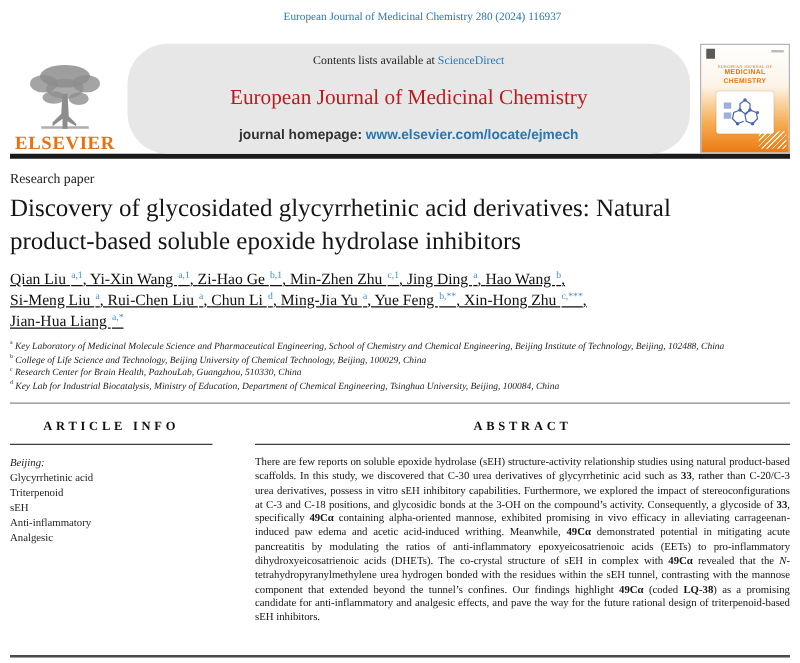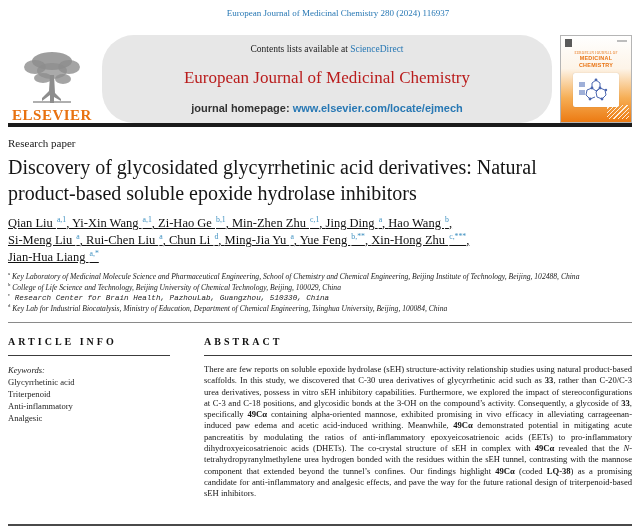--- a/index.html
+++ b/index.html
@@ -39,21 +39,21 @@
   .article-title{margin:5px 8px 0;max-width:590px;font-size:20px;line-height:26px;font-weight:normal;color:#151515;}
   .authors{margin:9px 8px 0;font-size:12.5px;line-height:17px;color:#111;text-decoration:underline;}
   sup{font-size:62%;line-height:0;vertical-align:super;}
   .authors sup{color:var(--sup);margin-left:1px;}
   .affiliations{margin:6px 8px 0;font-size:7.6px;line-height:10.5px;color:#222;}
   .affiliations sup{color:#222;}
   .section-divider{border:none;border-top:1px solid #8a8a8a;margin:8px 8px 0;}
   .columns{margin:13px 8px 0;display:flex;align-items:flex-start;}
   .info-col{width:162px;flex:none;}
   .abstract-col{flex:1;margin-left:34px;}
-  .col-heading{font-size:10px;font-weight:bold;letter-spacing:3px;color:#111;}
+  .col-heading{font-size:10px;font-weight:bold;letter-spacing:3px;color:#111;text-align:center;}
   .col-rule{border:none;border-top:1px solid #3c3c3c;margin:8px 0 8px;}
   .keywords-label{font-size:8.6px;font-style:italic;line-height:12px;}
   .keyword{font-size:8.6px;line-height:12px;}
   .abstract-text{font-size:8.6px;line-height:11.3px;text-align:justify;color:#141414;}
   .bottom-rule{position:absolute;left:8px;right:8px;top:524px;border:none;border-top:2px solid #4a4a4a;}
 </style>
 </head>
 <body>
 
 <div class="running-head">European Journal of Medicinal Chemistry 280 (2024) 116937</div>
@@ -128,33 +128,34 @@
 
 <div class="article-type">Research paper</div>
 
 <h1 class="article-title">Discovery of glycosidated glycyrrhetinic acid derivatives: Natural product-based soluble epoxide hydrolase inhibitors</h1>
 
 <div class="authors"><span>Qian Liu </span><sup>a,1</sup><span>, </span><span>Yi-Xin Wang </span><sup>a,1</sup><span>, </span><span>Zi-Hao Ge </span><sup>b,1</sup><span>, </span><span>Min-Zhen Zhu </span><sup>c,1</sup><span>, </span><span>Jing Ding </span><sup>a</sup><span>, </span><span>Hao Wang </span><sup>b</sup><span>,</span><br><span>Si-Meng Liu </span><sup>a</sup><span>, </span><span>Rui-Chen Liu </span><sup>a</sup><span>, </span><span>Chun Li </span><sup>d</sup><span>, </span><span>Ming-Jia Yu </span><sup>a</sup><span>, </span><span>Yue Feng </span><sup>b,**</sup><span>, </span><span>Xin-Hong Zhu </span><sup>c,***</sup><span>,</span><br><span>Jian-Hua Liang </span><sup>a,*</sup></div>
 
 <div class="affiliations">
   <div><sup>a</sup><span style="font-style: italic;"> Key Laboratory of Medicinal Molecule Science and Pharmaceutical Engineering, School of Chemistry and Chemical Engineering, Beijing Institute of Technology, Beijing, 102488, China</span></div>
   <div><sup>b</sup><span style="font-style: italic;"> College of Life Science and Technology, Beijing University of Chemical Technology, Beijing, 100029, China</span></div>
-  <div><sup>c</sup><span style="font-style: italic; font-family: Liberation Mono, monospace;"> Research Center for Brain Health, PazhouLab, Guangzhou, 510330, China</span></div>
+  <div><sup>c</sup><span style="font-style: italic;"> Research Center for Brain Health, PazhouLab, Guangzhou, 510330, China</span></div>
   <div><sup>d</sup><span style="font-style: italic;"> Key Lab for Industrial Biocatalysis, Ministry of Education, Department of Chemical Engineering, Tsinghua University, Beijing, 100084, China</span></div>
 </div>
 
 <hr class="section-divider">
 
 <div class="columns">
   <div class="info-col">
     <div class="col-heading">ARTICLE INFO</div>
     <hr class="col-rule">
-    <div class="keywords-label">Keywords:</div>
+    <div class="keywords-label">Beijing:</div>
     <div class="keyword">Glycyrrhetinic acid</div>
     <div class="keyword">Triterpenoid</div>
+    <div class="keyword">sEH</div>
     <div class="keyword">Anti-inflammatory</div>
     <div class="keyword">Analgesic</div>
   </div>
   <div class="abstract-col">
     <div class="col-heading">ABSTRACT</div>
     <hr class="col-rule">
     <div class="abstract-text"><span>There are few reports on soluble epoxide hydrolase (sEH) structure-activity relationship studies using natural product-based scaffolds. In this study, we discovered that C-30 urea derivatives of glycyrrhetinic acid such as </span><span style="font-weight: bold;">33</span><span>, rather than C-20/C-3 urea derivatives, possess in vitro sEH inhibitory capabilities. Furthermore, we explored the impact of stereoconfigurations at C-3 and C-18 positions, and glycosidic bonds at the 3-OH on the compound’s activity. Consequently, a glycoside of </span><span style="font-weight: bold;">33</span><span>, specifically </span><span style="font-weight: bold;">49Cα</span><span> containing alpha-oriented mannose, exhibited promising in vivo efficacy in alleviating carrageenan-induced paw edema and acetic acid-induced writhing. Meanwhile, </span><span style="font-weight: bold;">49Cα</span><span> demonstrated potential in mitigating acute pancreatitis by modulating the ratios of anti-inflammatory epoxyeicosatrienoic acids (EETs) to pro-inflammatory dihydroxyeicosatrienoic acids (DHETs). The co-crystal structure of sEH in complex with </span><span style="font-weight: bold;">49Cα</span><span> revealed that the </span><span style="font-style: italic;">N</span><span>-tetrahydropyranylmethylene urea hydrogen bonded with the residues within the sEH tunnel, contrasting with the mannose component that extended beyond the tunnel’s confines. Our findings highlight </span><span style="font-weight: bold;">49Cα</span><span> (coded </span><span style="font-weight: bold;">LQ-38</span><span>) as a promising candidate for anti-inflammatory and analgesic effects, and pave the way for the future rational design of triterpenoid-based sEH inhibitors.</span></div>
   </div>
 </div>
 

